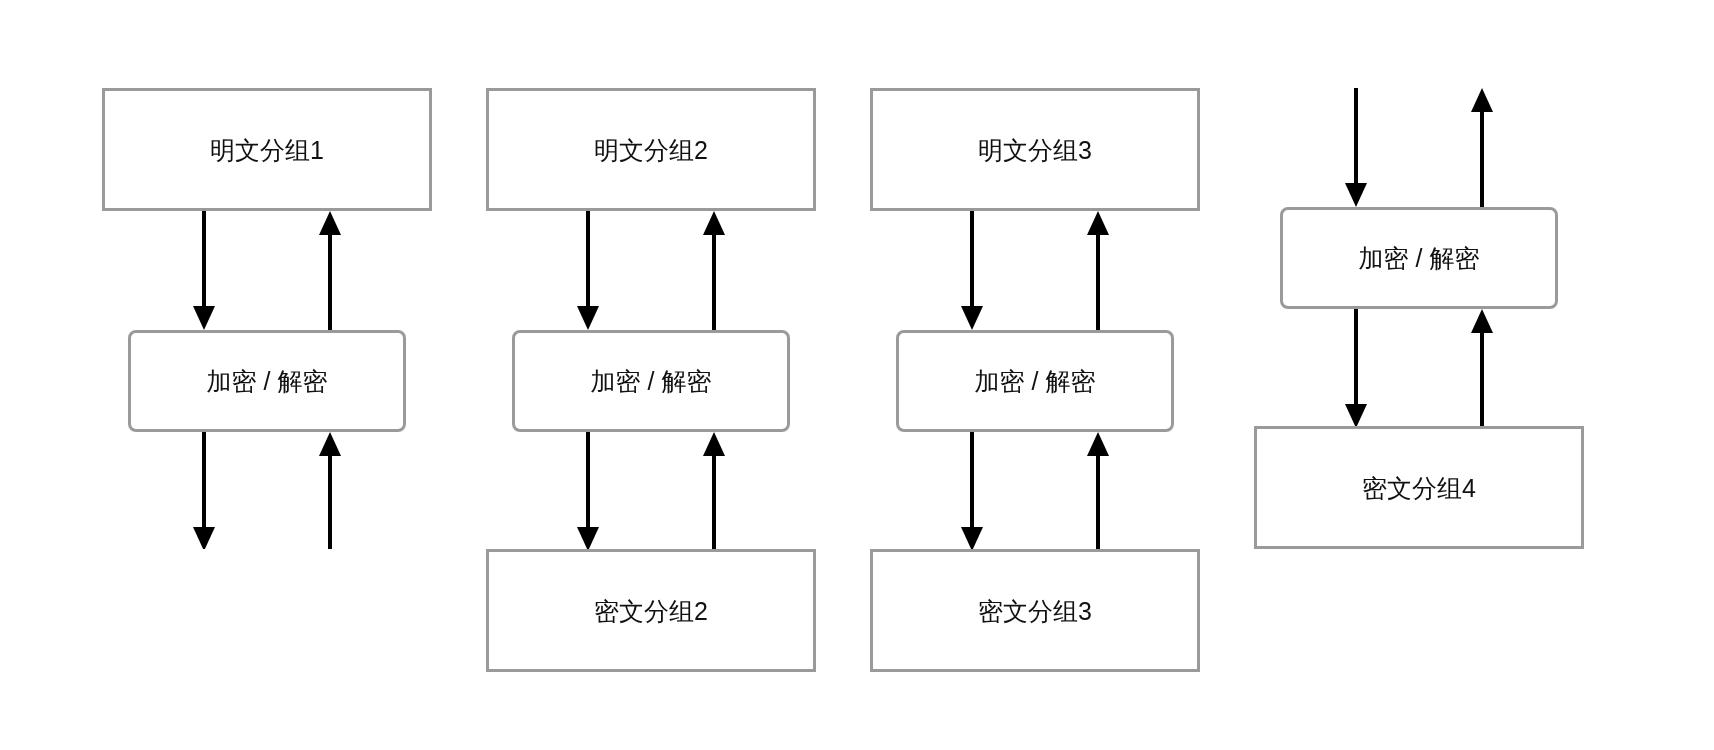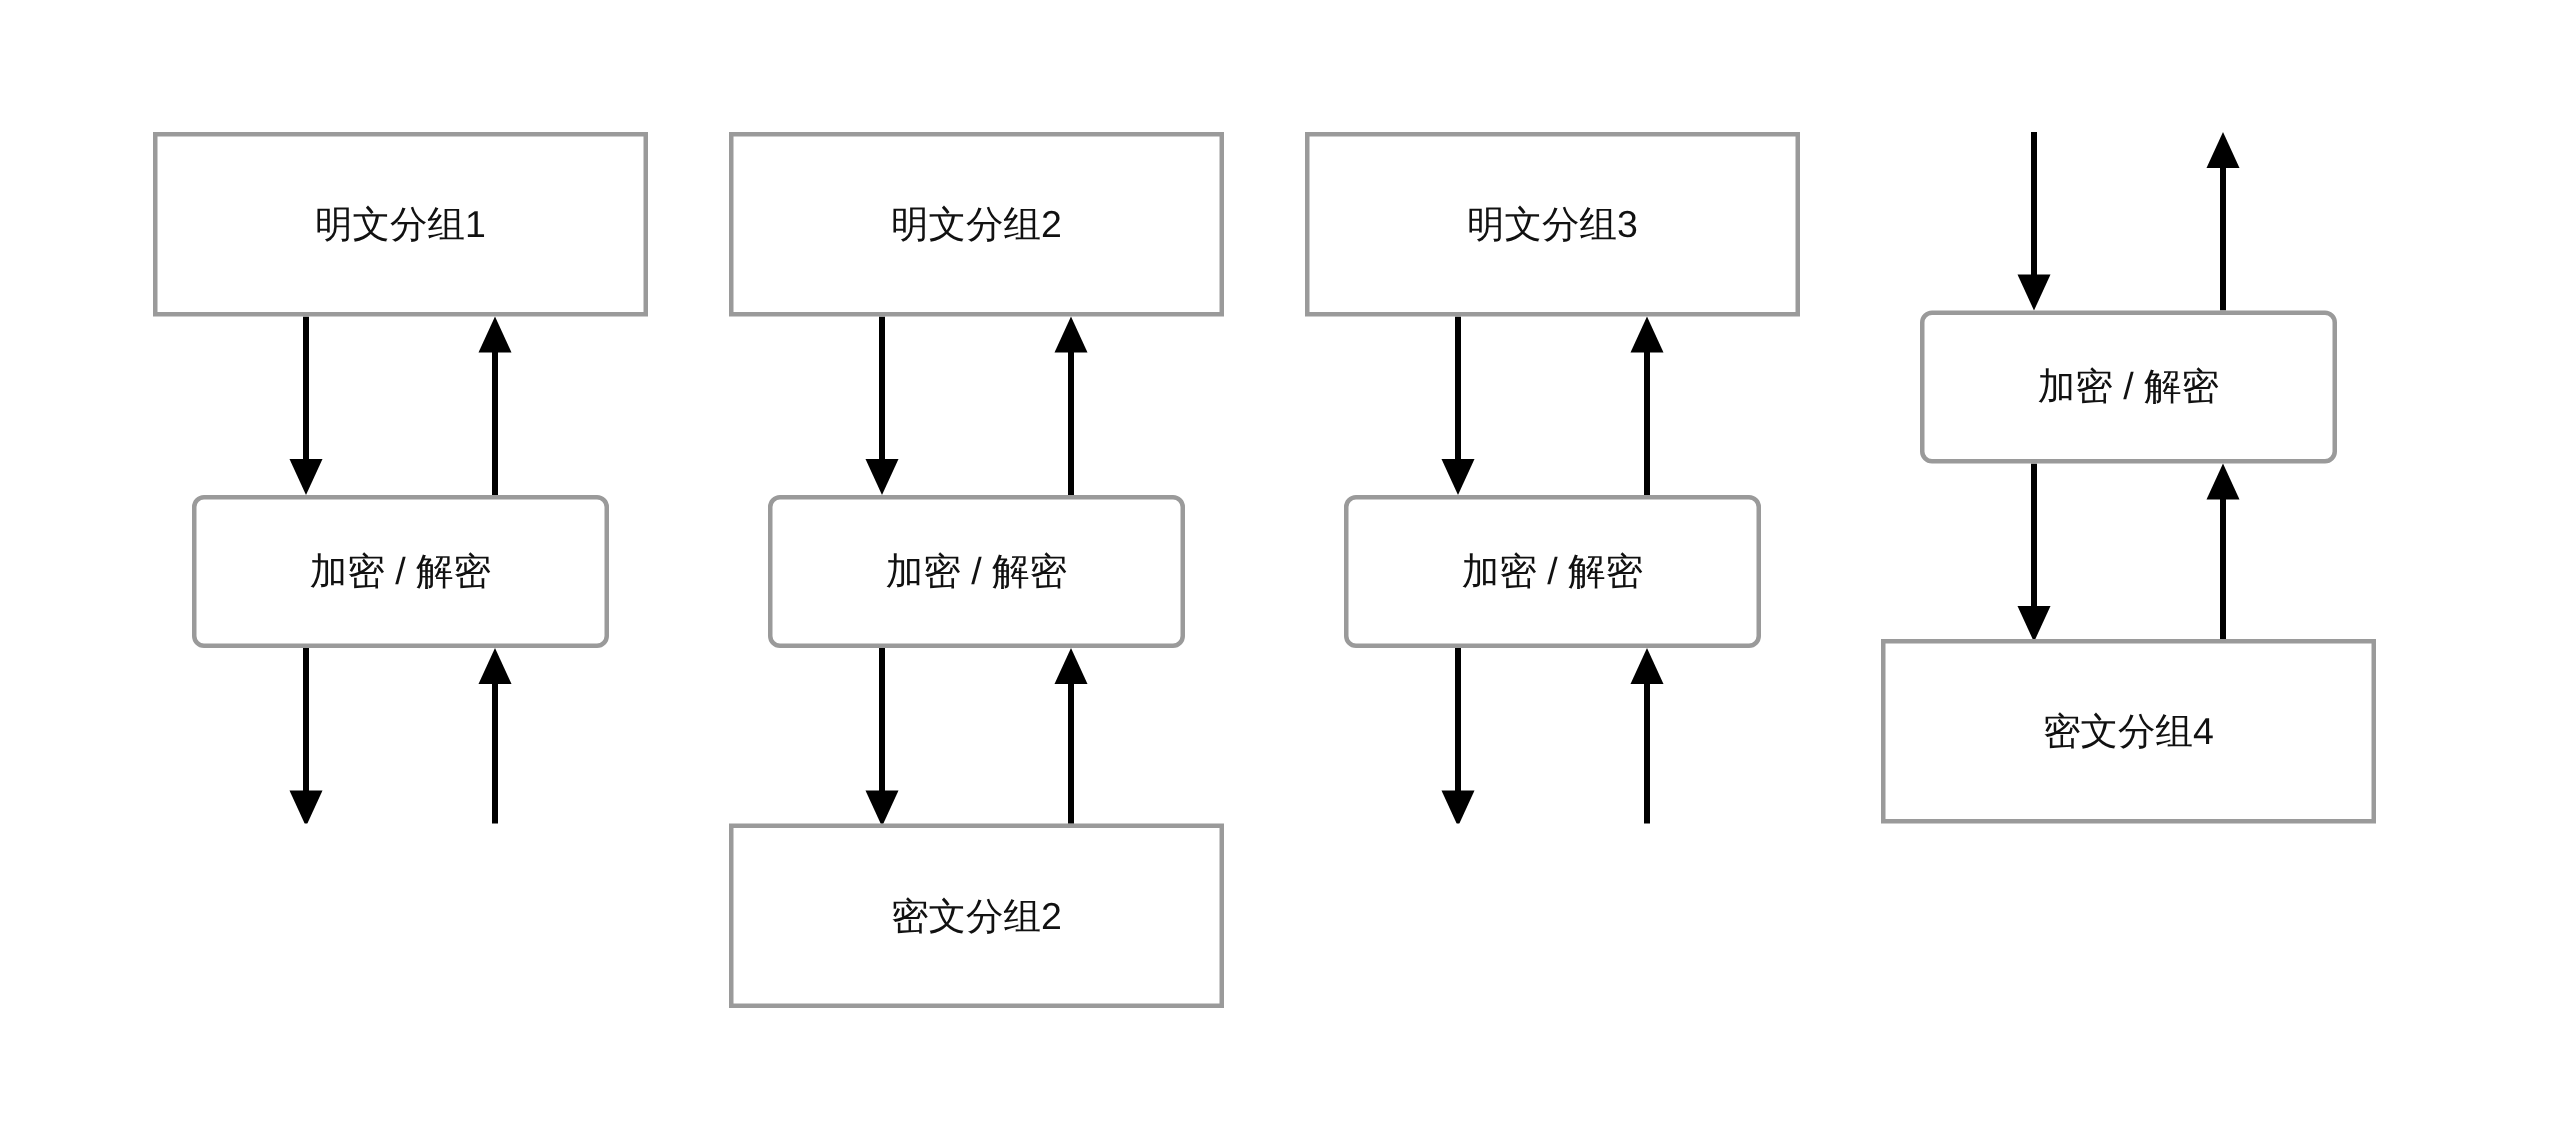--- a/index.html
+++ b/index.html
@@ -140,20 +140,23 @@
       <div class="process-row">
         <div class="box process">
           <span class="label">加密 / 解密</span>
         </div>
       </div>
       <div class="gap lower">
         <svg class="arrows" viewBox="0 0 330 117" preserveAspectRatio="none">
             <use href="#arrow-pair"></use>
           </svg>
       </div>
+      <div class="box block">
+        <span class="label">密文分组3</span>
+      </div>
     </div>
 
     <div class="column">
       <div class="gap">
         <svg class="arrows" viewBox="0 0 330 119" preserveAspectRatio="none">
             <use href="#arrow-pair"></use>
           </svg>
       </div>
       <div class="process-row">
         <div class="box process">

